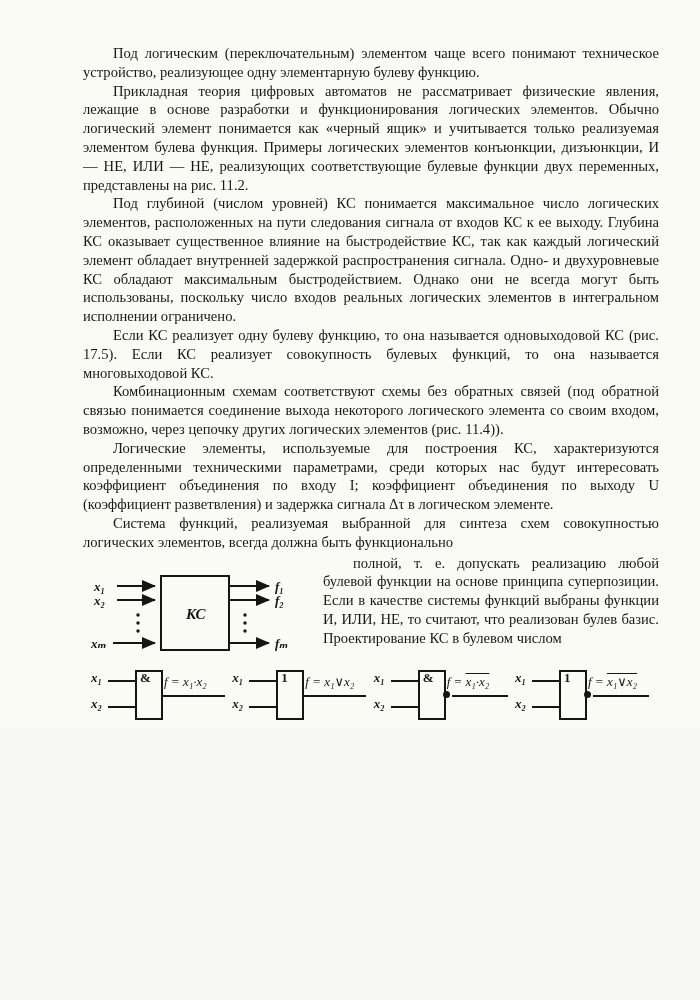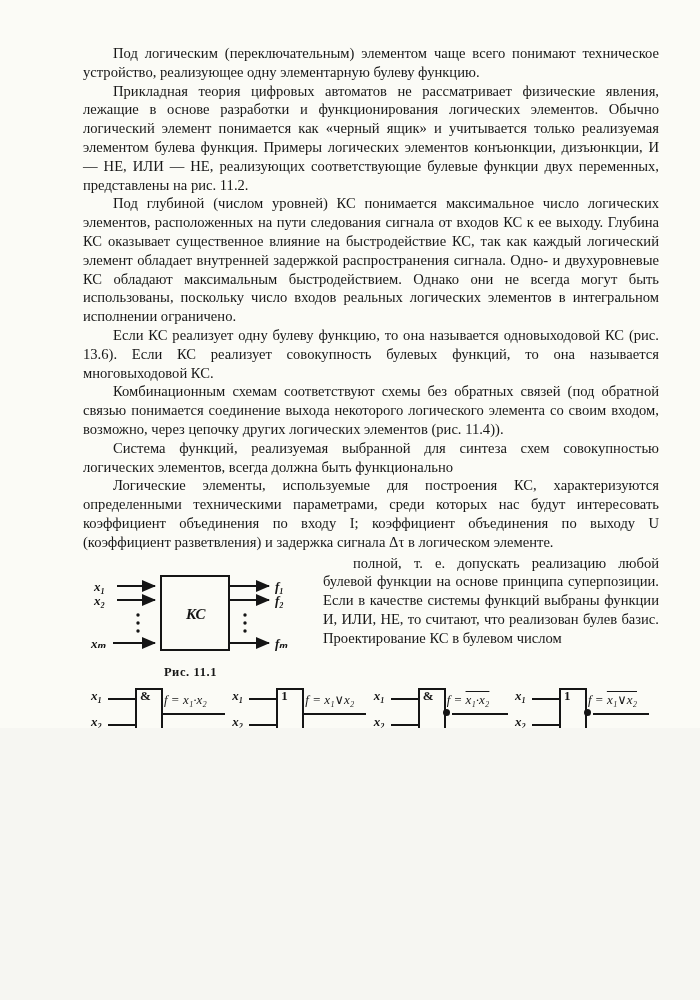--- a/index.html
+++ b/index.html
@@ -58,24 +58,24 @@
 </style>
 </head>
 <body>
 
 <div class="page">
   <div class="text-col">
 
     <p>Под логическим (переключательным) элементом чаще всего понимают техническое устройство, реализующее одну элементарную булеву функцию.</p>
     <p>Прикладная теория цифровых автоматов не рассматривает физические явления, лежащие в основе разработки и функционирования логических элементов. Обычно логический элемент понимается как «черный ящик» и учитывается только реализуемая элементом булева функция. Примеры логических элементов конъюнкции, дизъюнкции, И — НЕ, ИЛИ — НЕ, реализующих соответствующие булевые функции двух переменных, представлены на рис. 11.2.</p>
     <p>Под глубиной (числом уровней) КС понимается максимальное число логических элементов, расположенных на пути следования сигнала от входов КС к ее выходу. Глубина КС оказывает существенное влияние на быстродействие КС, так как каждый логический элемент обладает внутренней задержкой распространения сигнала. Одно- и двухуровневые КС обладают максимальным быстродействием. Однако они не всегда могут быть использованы, поскольку число входов реальных логических элементов в интегральном исполнении ограничено.</p>
-    <p>Если КС реализует одну булеву функцию, то она называется одновыходовой КС (рис. 13.6). Если КС реализует совокупность булевых функций, то она называется многовыходовой КС.</p>
+    <p>Если КС реализует одну булеву функцию, то она называется одновыходовой КС (рис. 17.5). Если КС реализует совокупность булевых функций, то она называется многовыходовой КС.</p>
     <p>Комбинационным схемам соответствуют схемы без обратных связей (под обратной связью понимается соединение выхода некоторого логического элемента со своим входом, возможно, через цепочку других логических элементов (рис. 11.4)).</p>
+    <p>Логические элементы, используемые для построения КС, характеризуются определенными техническими параметрами, среди которых нас будут интересовать коэффициент объединения по входу I; коэффициент объединения по выходу U (коэффициент разветвления) и задержка сигнала Δτ в логическом элементе.</p>
     <p>Система функций, реализуемая выбранной для синтеза схем совокупностью логических элементов, всегда должна быть функционально</p>
-    <p>Логические элементы, используемые для построения КС, характеризуются определенными техническими параметрами, среди которых нас будут интересовать коэффициент объединения по входу I; коэффициент объединения по выходу U (коэффициент разветвления) и задержка сигнала Δτ в логическом элементе.</p>
 
     <div class="wrap-row">
       <div class="fig1-block">
         <svg width="215" height="96" viewBox="0 0 215 96">
           <defs>
             <marker id="a1" markerWidth="8" markerHeight="7" refX="6.5" refY="3" orient="auto">
               <path d="M0,0 L7,3 L0,6 Z" fill="#151515"></path>
             </marker>
           </defs>
           <g class="st">
@@ -96,21 +96,20 @@
               <circle cx="162" cy="57" r="1.7"></circle>
               <circle cx="162" cy="65" r="1.7"></circle>
           </g>
           <text class="sv-sig" x="11" y="25">x₁</text>
           <text class="sv-sig" x="11" y="39">x₂</text>
           <text class="sv-sig" x="8" y="82">xₘ</text>
           <text class="sv-sig" x="192" y="25">f₁</text>
           <text class="sv-sig" x="192" y="39">f₂</text>
           <text class="sv-sig" x="192" y="82">fₘ</text>
         </svg>
-        <span class="fig-caption">Рис. 11.1</span>
       </div>
       <p class="wrap-text">полной, т. е. допускать реализацию любой булевой функции на основе принципа суперпозиции. Если в качестве системы функций выбраны функции И, ИЛИ, НЕ, то считают, что реализован булев базис. Проектирование КС в булевом числом</p>
     </div>
 
     <div class="fig2">
       <div class="fig2-row">
 
         <div class="g2">
           <span class="g2l t">x₁</span>
           <span class="g2l b">x₂</span>

